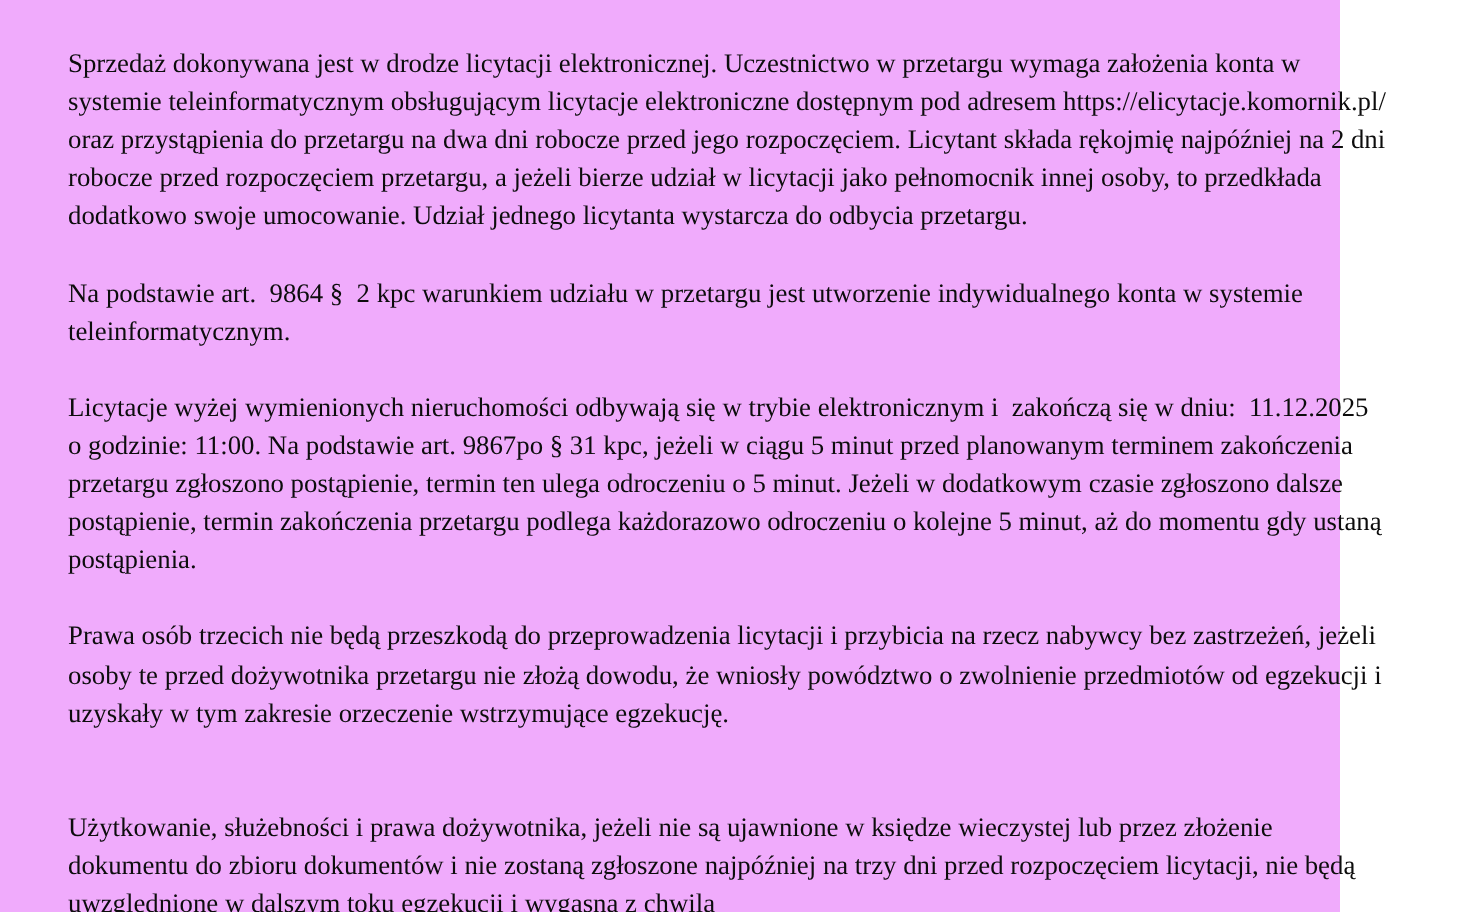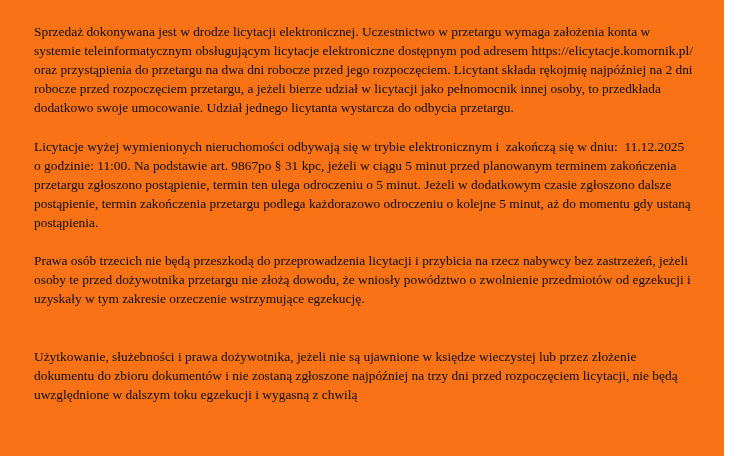--- a/index.html
+++ b/index.html
@@ -9,23 +9,23 @@
   body {
     width: 730px;
     height: 456px;
     background: #ffffff;
     font-family: "Liberation Serif", "DejaVu Serif", serif;
     color: #0d0d0d;
     overflow: hidden;
   }
   #document-page {
     position: relative;
-    width: 724px;
+    width: 670px;
     height: 456px;
-    background: #f97316;
+    background: #f0abfc;
     padding: 0;
     box-sizing: border-box;
   }
   #document-body {
     position: absolute;
     left: 34px;
     top: 22px;
     width: 660px;
   }
   .para {
@@ -42,20 +42,21 @@
   .para-gap-2 { margin-top: 38.2px; }
 </style>
 </head>
 <body>
 
 <div id="document-page">
   <div id="document-body">
 
     <p class="para">Sprzedaż dokonywana jest w drodze licytacji elektronicznej. Uczestnictwo w przetargu wymaga założenia konta w systemie teleinformatycznym obsługującym licytacje elektroniczne dostępnym pod adresem https://elicytacje.komornik.pl/  oraz przystąpienia do przetargu na dwa dni robocze przed jego rozpoczęciem. Licytant składa rękojmię najpóźniej na 2 dni robocze przed rozpoczęciem przetargu, a jeżeli bierze udział w licytacji jako pełnomocnik innej osoby, to przedkłada dodatkowo swoje umocowanie. Udział jednego licytanta wystarcza do odbycia przetargu.</p>
 
+    <p class="para para-gap-1">Na podstawie art.  9864 §  2 kpc warunkiem udziału w przetargu jest utworzenie indywidualnego konta w systemie teleinformatycznym.</p>
 
     <p class="para para-gap-1">Licytacje wyżej wymienionych nieruchomości odbywają się w trybie elektronicznym i  zakończą się w dniu:  11.12.2025 o godzinie: 11:00. Na podstawie art. 9867po § 31 kpc, jeżeli w ciągu 5 minut przed planowanym terminem zakończenia przetargu zgłoszono postąpienie, termin ten ulega odroczeniu o 5 minut. Jeżeli w dodatkowym czasie zgłoszono dalsze postąpienie, termin zakończenia przetargu podlega każdorazowo odroczeniu o kolejne 5 minut, aż do momentu gdy ustaną postąpienia.</p>
 
     <p class="para para-gap-1">Prawa osób trzecich nie będą przeszkodą do przeprowadzenia licytacji i przybicia na rzecz nabywcy bez zastrzeżeń, jeżeli osoby te przed dożywotnika przetargu nie złożą dowodu, że wniosły powództwo o zwolnienie przedmiotów od egzekucji i uzyskały w tym zakresie orzeczenie wstrzymujące egzekucję.</p>
 
     <p class="para para-gap-2">Użytkowanie, służebności i prawa dożywotnika, jeżeli nie są ujawnione w księdze wieczystej lub przez złożenie dokumentu do zbioru dokumentów i nie zostaną zgłoszone najpóźniej na trzy dni przed rozpoczęciem licytacji, nie będą uwzględnione w dalszym toku egzekucji i wygasną z chwilą</p>
 
   </div>
 </div>
 

